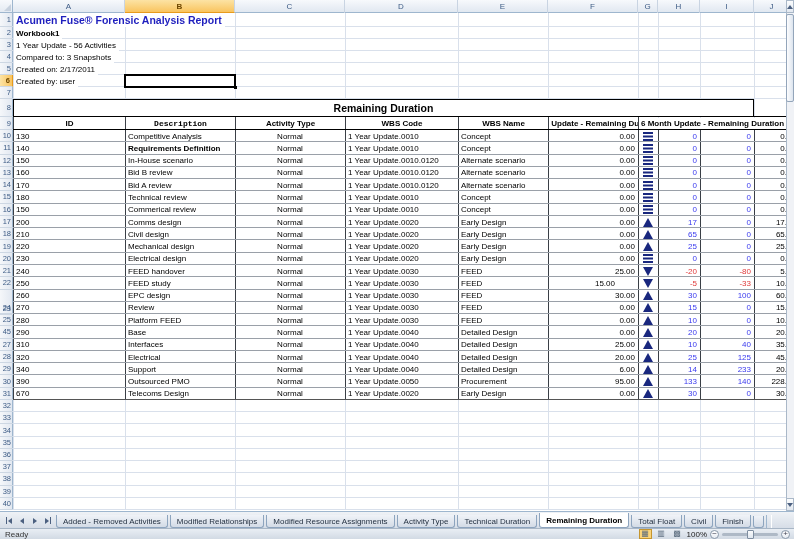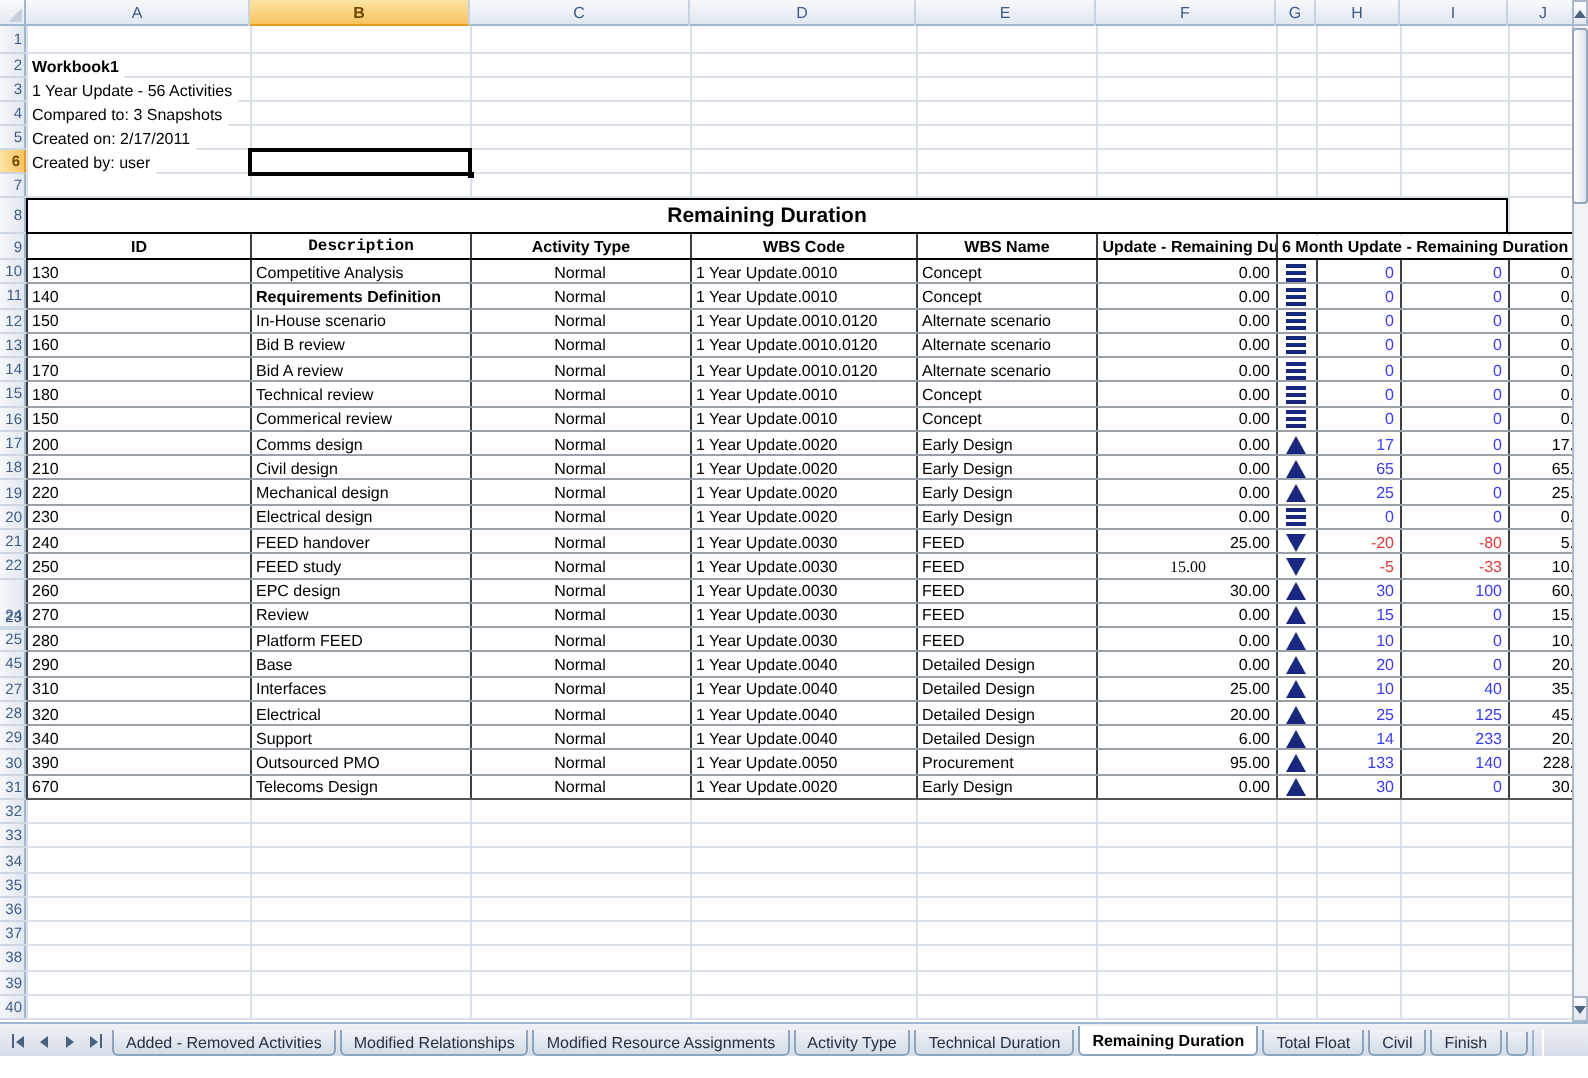--- a/index.html
+++ b/index.html
@@ -184,20 +184,21 @@
       <div class="gl" style="position: absolute; left: 13px; top: 399px; width: 773px; height: 1px;"></div>
       <div class="gl" style="position: absolute; left: 13px; top: 411px; width: 773px; height: 1px;"></div>
       <div class="gl" style="position: absolute; left: 13px; top: 423px; width: 773px; height: 1px;"></div>
       <div class="gl" style="position: absolute; left: 13px; top: 436px; width: 773px; height: 1px;"></div>
       <div class="gl" style="position: absolute; left: 13px; top: 448px; width: 773px; height: 1px;"></div>
       <div class="gl" style="position: absolute; left: 13px; top: 460px; width: 773px; height: 1px;"></div>
       <div class="gl" style="position: absolute; left: 13px; top: 472px; width: 773px; height: 1px;"></div>
       <div class="gl" style="position: absolute; left: 13px; top: 485px; width: 773px; height: 1px;"></div>
       <div class="gl" style="position: absolute; left: 13px; top: 497px; width: 773px; height: 1px;"></div>
       <div class="gl" style="position: absolute; left: 13px; top: 509px; width: 773px; height: 1px;"></div>
+      <div class="info title" style="position: absolute; left: 14px; top: 13px; height: 14px; color: rgb(31, 31, 190);">Acumen Fuse® Forensic Analysis Report</div>
       <div class="info b" style="position: absolute; left: 14px; top: 27px; height: 12px;">Workbook1</div>
       <div class="info" style="position: absolute; left: 14px; top: 39px; height: 12px;">1 Year Update - 56 Activities</div>
       <div class="info" style="position: absolute; left: 14px; top: 51px; height: 12px;">Compared to: 3 Snapshots</div>
       <div class="info" style="position: absolute; left: 14px; top: 63px; height: 12px;">Created on: 2/17/2011</div>
       <div class="info" style="position: absolute; left: 14px; top: 75px; height: 12px;">Created by: user</div>
       <div class="r8box" style="position: absolute; left: 13px; top: 99px; width: 741px; height: 18px;">
         <div class="r8txt">Remaining Duration</div>
       </div>
       <div class="th" style="position: absolute; left: 14px; top: 118px; width: 111px; height: 11px;">ID</div>
       <div class="th" style="position: absolute; left: 126px; top: 118px; width: 109px; height: 11px; font-family: Liberation Mono, monospace;">Description</div>
@@ -388,21 +389,21 @@
         </svg>
       </div>
       <div class="cell r" style="position: absolute; left: 659px; top: 265px; width: 40px; height: 12.2727px; color: rgb(224, 58, 58);">-20</div>
       <div class="cell r" style="position: absolute; left: 701px; top: 265px; width: 52px; height: 12.2727px; color: rgb(224, 58, 58);">-80</div>
       <div class="cell r" style="position: absolute; left: 755px; top: 265px; width: 34px; height: 12.2727px;">5.</div>
       <div class="cell" style="position: absolute; left: 14px; top: 277.273px; width: 110px; height: 12.2727px;">250</div>
       <div class="cell" style="position: absolute; left: 126px; top: 277.273px; width: 108px; height: 12.2727px;">FEED study</div>
       <div class="cell c" style="position: absolute; left: 236px; top: 277.273px; width: 108px; height: 12.2727px;">Normal</div>
       <div class="cell" style="position: absolute; left: 346px; top: 277.273px; width: 111px; height: 12.2727px;">1 Year Update.0030</div>
       <div class="cell" style="position: absolute; left: 459px; top: 277.273px; width: 88px; height: 12.2727px;">FEED</div>
-      <div class="cell r" style="position: absolute; left: 517px; top: 277.273px; width: 88px; height: 12.2727px; font-family: Liberation Serif, serif;">15.00</div>
+      <div class="cell r" style="position: absolute; left: 529px; top: 277.273px; width: 88px; height: 12.2727px;">15.00</div>
       <div class="cell c" style="position: absolute; left: 639px; top: 277.273px; width: 18px; height: 12.2727px;">
         <svg width="10" height="9" viewBox="0 0 10 9">
           <path d="M0 0 L10 0 L5 9 Z" fill="#19277E"></path>
         </svg>
       </div>
       <div class="cell r" style="position: absolute; left: 659px; top: 277.273px; width: 40px; height: 12.2727px; color: rgb(224, 58, 58);">-5</div>
       <div class="cell r" style="position: absolute; left: 701px; top: 277.273px; width: 52px; height: 12.2727px; color: rgb(224, 58, 58);">-33</div>
       <div class="cell r" style="position: absolute; left: 755px; top: 277.273px; width: 34px; height: 12.2727px;">10.</div>
       <div class="cell" style="position: absolute; left: 14px; top: 289.545px; width: 110px; height: 12.2727px;">260</div>
       <div class="cell" style="position: absolute; left: 126px; top: 289.545px; width: 108px; height: 12.2727px;">EPC design</div>
@@ -621,13 +622,27 @@
         </div>
         <div class="tab">
           <span>Finish</span>
         </div>
       </div>
     <div class="tabstub"></div>
     <div class="splitter"></div>
 
   </div>
 
+  <div id="statusbar">
+    <span id="ready">Ready</span>
+    <span class="statright">
+      <span class="vb active">▦</span>
+      <span class="vb">▥</span>
+      <span class="vb">▩</span>
+      <span class="zlabel">100%</span>
+      <span class="zbtn">−</span>
+      <span class="ztrack">
+          <span class="zthumb"></span>
+        </span>
+      <span class="zbtn">+</span>
+    </span>
+  </div>
 </div>
 
 </body></html>

